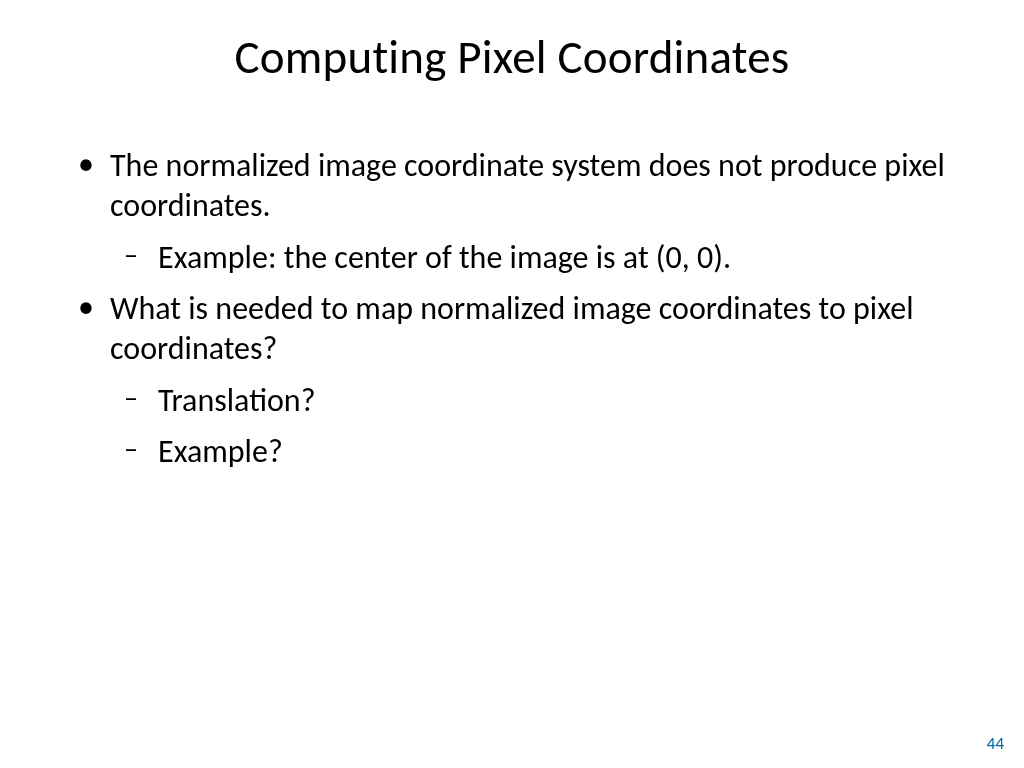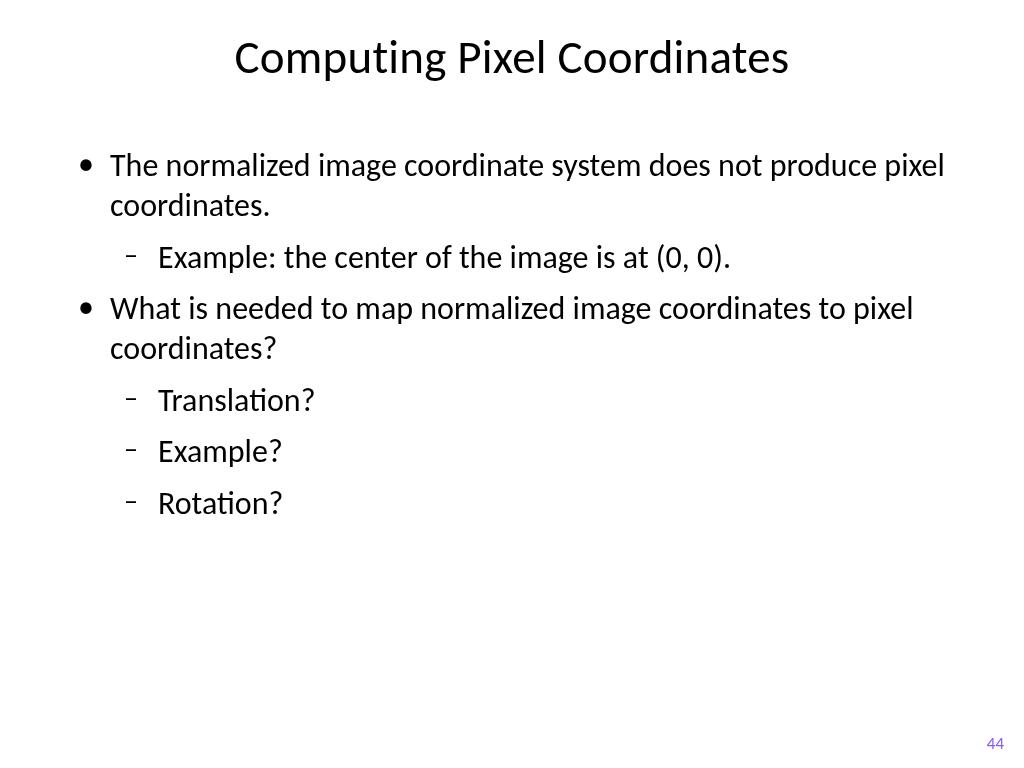--- a/index.html
+++ b/index.html
@@ -71,21 +71,21 @@
       position: absolute;
       left: 2px;
       top: 0;
       font-size: 28px;
     }
     .page-number {
       position: absolute;
       bottom: 14px;
       right: 20px;
       font-size: 17px;
-      color: #8b5cf6;
+      color: #0369a1;
     }
   </style>
 </head>
 <body>
 
 <div class="slide">
   <h1 class="title">Computing Pixel Coordinates</h1>
   <div class="content">
     <ul class="level1">
       <li>
@@ -98,21 +98,18 @@
       </li>
       <li>
         <span>What is needed to map normalized image coordinates to pixel coordinates?</span>
         <ul class="level2">
           <li>
             <span>Translation?</span>
           </li>
           <li>
             <span>Example?</span>
           </li>
-          <li>
-            <span>Rotation?</span>
-          </li>
         </ul>
       </li>
     </ul>
   </div>
   <div class="page-number">44</div>
 </div>
 
 </body></html>

